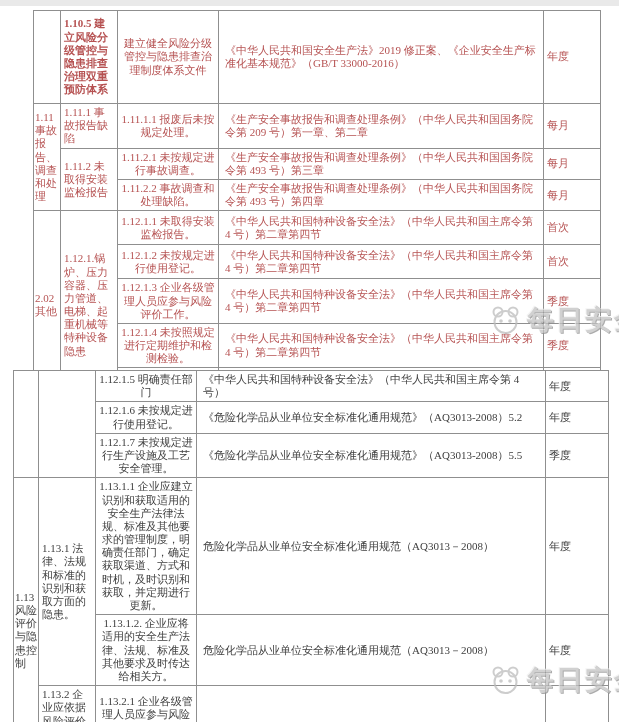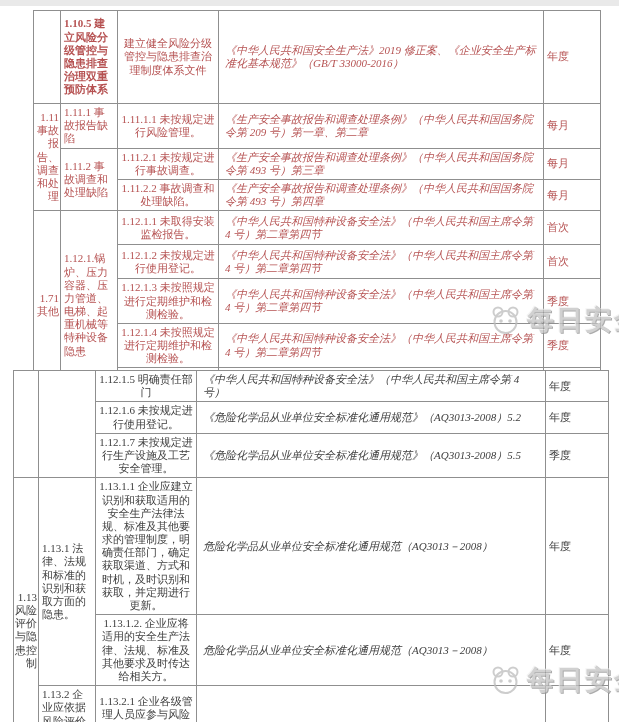--- a/index.html
+++ b/index.html
@@ -27,24 +27,24 @@
     line-height:1.2;
     vertical-align:middle;
     padding:2px 3px;
     word-break:break-all;
     overflow:hidden;
   }
   #tbl1{left:33px;top:10px;width:567px;}
   #tbl1 td{color:#b65252;}
   #tbl2{left:13px;top:370px;width:595px;}
   #tbl2 td{color:#404040;}
-  .sec{text-align:right;padding:2px 1px;}
+  .sec{text-align:left;padding:2px 1px;}
   .sub{text-align:left;}
   .defect{text-align:center;}
-  .basis{text-align:left;padding-left:6px;font-style:italic;}
+  .basis{text-align:left;padding-left:6px;}
   .freq{}
   .em{font-weight:bold;color:#c04848;}
   .wm{
     position:absolute;
     display:flex;align-items:center;
     z-index:5;opacity:0.75;
     white-space:nowrap;
   }
   .wm-text{
     font-size:27px;font-weight:bold;
@@ -73,49 +73,49 @@
       <tr style="height:93px">
     <td class="sec"></td>
     <td class="sub em">1.10.5 建立风险分级管控与隐患排查治理双重预防体系</td>
     <td class="defect">建立健全风险分级管控与隐患排查治理制度体系文件</td>
     <td class="basis">《中华人民共和国安全生产法》2019 修正案、《企业安全生产标准化基本规范》（GB/T 33000-2016）</td>
     <td class="freq">年度</td>
   </tr>
   <tr style="height:30px">
     <td class="sec" rowspan="3">1.11 事故报告、调查和处理</td>
     <td class="sub">1.11.1 事故报告缺陷</td>
-    <td class="defect">1.11.1.1 未按规定进行风险管理。</td>
+    <td class="defect">1.11.1.1 报废后未按规定处理。</td>
     <td class="basis">《生产安全事故报告和调查处理条例》（中华人民共和国国务院令第 209 号）第一章、第二章</td>
     <td class="freq">每月</td>
   </tr>
   <tr style="height:30px">
-    <td class="sub" rowspan="2">1.11.2 事故调查和处理缺陷</td>
+    <td class="sub" rowspan="2">1.11.2 未取得安装监检报告</td>
     <td class="defect">1.11.2.1 未按规定进行事故调查。</td>
     <td class="basis">《生产安全事故报告和调查处理条例》（中华人民共和国国务院令第 493 号）第三章</td>
     <td class="freq">每月</td>
   </tr>
   <tr style="height:30px">
     <td class="defect">1.11.2.2 事故调查和处理缺陷。</td>
     <td class="basis">《生产安全事故报告和调查处理条例》（中华人民共和国国务院令第 493 号）第四章</td>
     <td class="freq">每月</td>
   </tr>
   <tr style="height:34px">
-    <td class="sec" rowspan="5">1.71 其他</td>
+    <td class="sec" rowspan="5">2.02 其他</td>
     <td class="sub" rowspan="5">1.12.1.锅炉、压力容器、压力管道、电梯、起重机械等特种设备隐患</td>
     <td class="defect">1.12.1.1 未取得安装监检报告。</td>
     <td class="basis">《中华人民共和国特种设备安全法》（中华人民共和国主席令第 4 号）第二章第四节</td>
     <td class="freq">首次</td>
   </tr>
   <tr style="height:34px">
     <td class="defect">1.12.1.2 未按规定进行使用登记。</td>
     <td class="basis">《中华人民共和国特种设备安全法》（中华人民共和国主席令第 4 号）第二章第四节</td>
     <td class="freq">首次</td>
   </tr>
   <tr style="height:38px">
-    <td class="defect">1.12.1.3 未按照规定进行定期维护和检测检验。</td>
+    <td class="defect">1.12.1.3 企业各级管理人员应参与风险评价工作。</td>
     <td class="basis">《中华人民共和国特种设备安全法》（中华人民共和国主席令第 4 号）第二章第四节</td>
     <td class="freq">季度</td>
   </tr>
   <tr style="height:38px">
     <td class="defect">1.12.1.4 未按照规定进行定期维护和检测检验。</td>
     <td class="basis">《中华人民共和国特种设备安全法》（中华人民共和国主席令第 4 号）第二章第四节</td>
     <td class="freq">季度</td>
   </tr>
   <tr style="height:26px">
     <td class="defect">1.12.1.4 报废后未按规定处理。</td>

